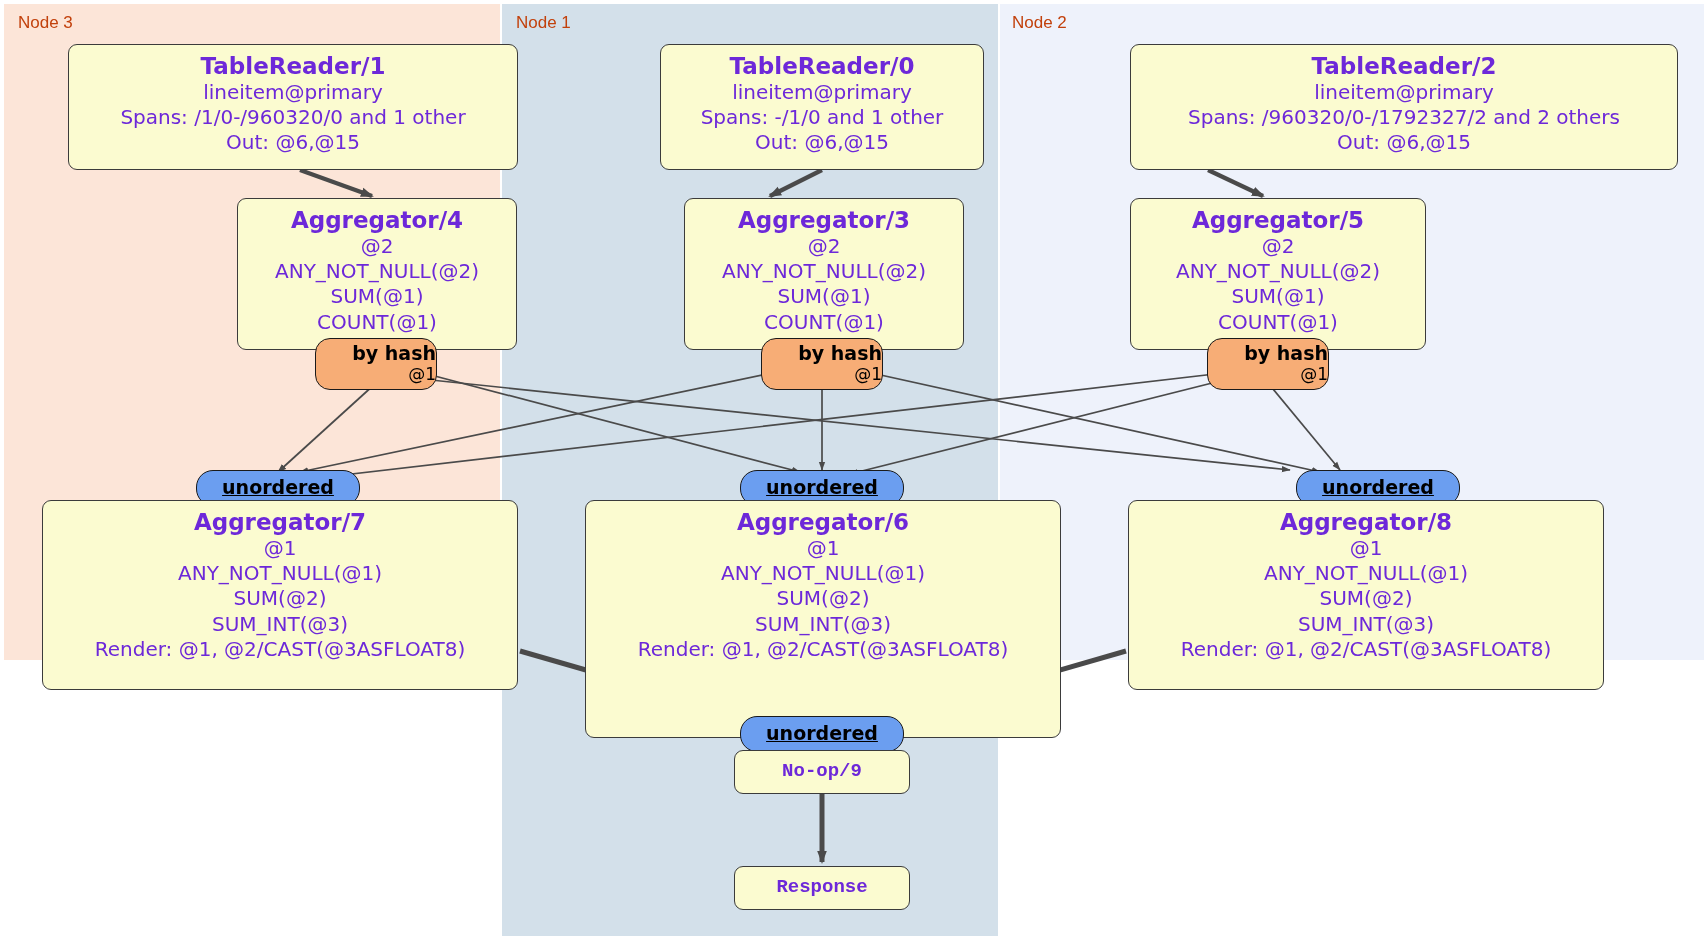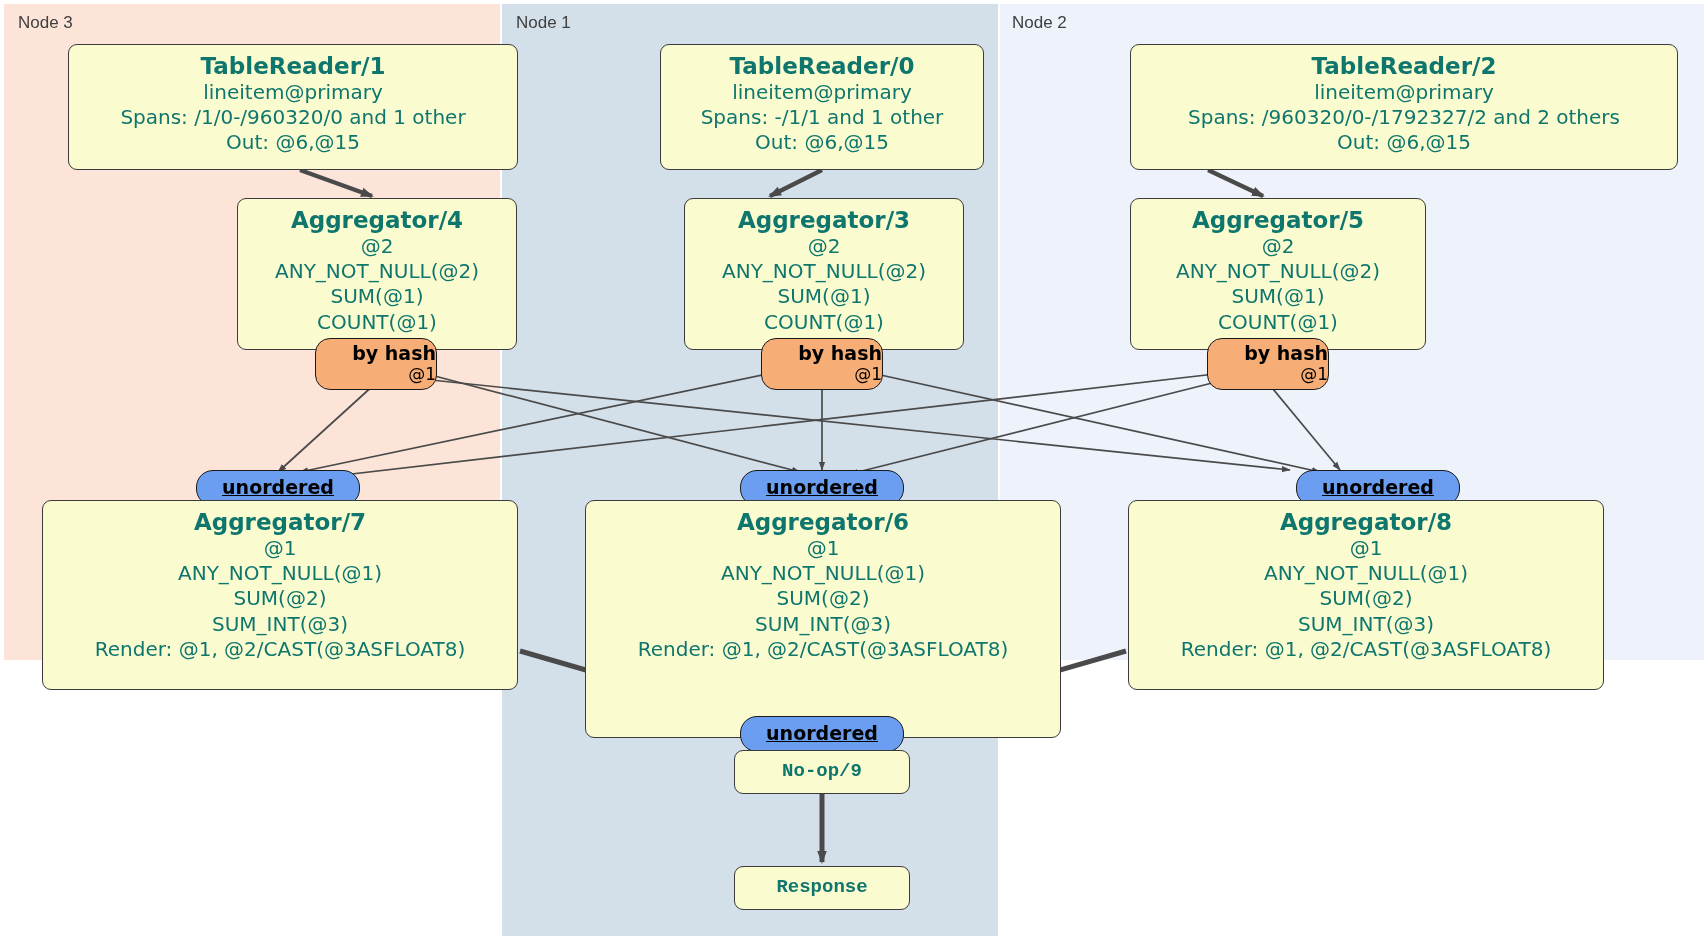--- a/index.html
+++ b/index.html
@@ -5,33 +5,33 @@
   html,body{margin:0;padding:0;background:#ffffff;}
   body{
     width:1708px;height:940px;position:relative;overflow:hidden;
     font-family:"DejaVu Sans","Liberation Sans",sans-serif;
   }
   #stage{position:absolute;left:0;top:0;width:1708px;height:940px;}
 
   
   .panel{position:absolute;box-sizing:border-box;}
   .panel-label{
-    position:absolute;font-size:17px;color:#404040;line-height:1;
+    position:absolute;font-size:17px;color:#c2410c;line-height:1;
     font-family:"Liberation Sans",sans-serif;
   }
 
   
   #edges{position:absolute;left:0;top:0;width:1708px;height:940px;
          pointer-events:none;}
 
   
   .proc{
     position:absolute;box-sizing:border-box;
     background:#fbfbd0;border:1.6px solid #3b3b3b;border-radius:9px;
-    text-align:center;color:#0f766e;
+    text-align:center;color:#6d28d9;
     display:flex;flex-direction:column;justify-content:flex-start;
     align-items:center;
     padding:7px 10px 6px 10px;
     box-shadow:0 0 0 0 rgba(0,0,0,0);
   }
   .proc .title{
     font-weight:bold;font-size:23px;line-height:1.22;white-space:nowrap;
   }
   .proc .line{
     font-size:20px;line-height:1.26;white-space:nowrap;
@@ -108,21 +108,21 @@
   <div class="proc" style="left:68px;top:44px;width:450px;height:126px;">
     <div class="title">TableReader/1</div>
     <div class="line">lineitem@primary</div>
     <div class="line">Spans: /1/0-/960320/0 and 1 other</div>
     <div class="line">Out: @6,@15</div>
   </div>
 
   <div class="proc" style="left:660px;top:44px;width:324px;height:126px;">
     <div class="title">TableReader/0</div>
     <div class="line">lineitem@primary</div>
-    <div class="line">Spans: -/1/1 and 1 other</div>
+    <div class="line">Spans: -/1/0 and 1 other</div>
     <div class="line">Out: @6,@15</div>
   </div>
 
   <div class="proc" style="left:1130px;top:44px;width:548px;height:126px;">
     <div class="title">TableReader/2</div>
     <div class="line">lineitem@primary</div>
     <div class="line">Spans: /960320/0-/1792327/2 and 2 others</div>
     <div class="line">Out: @6,@15</div>
   </div>
 

